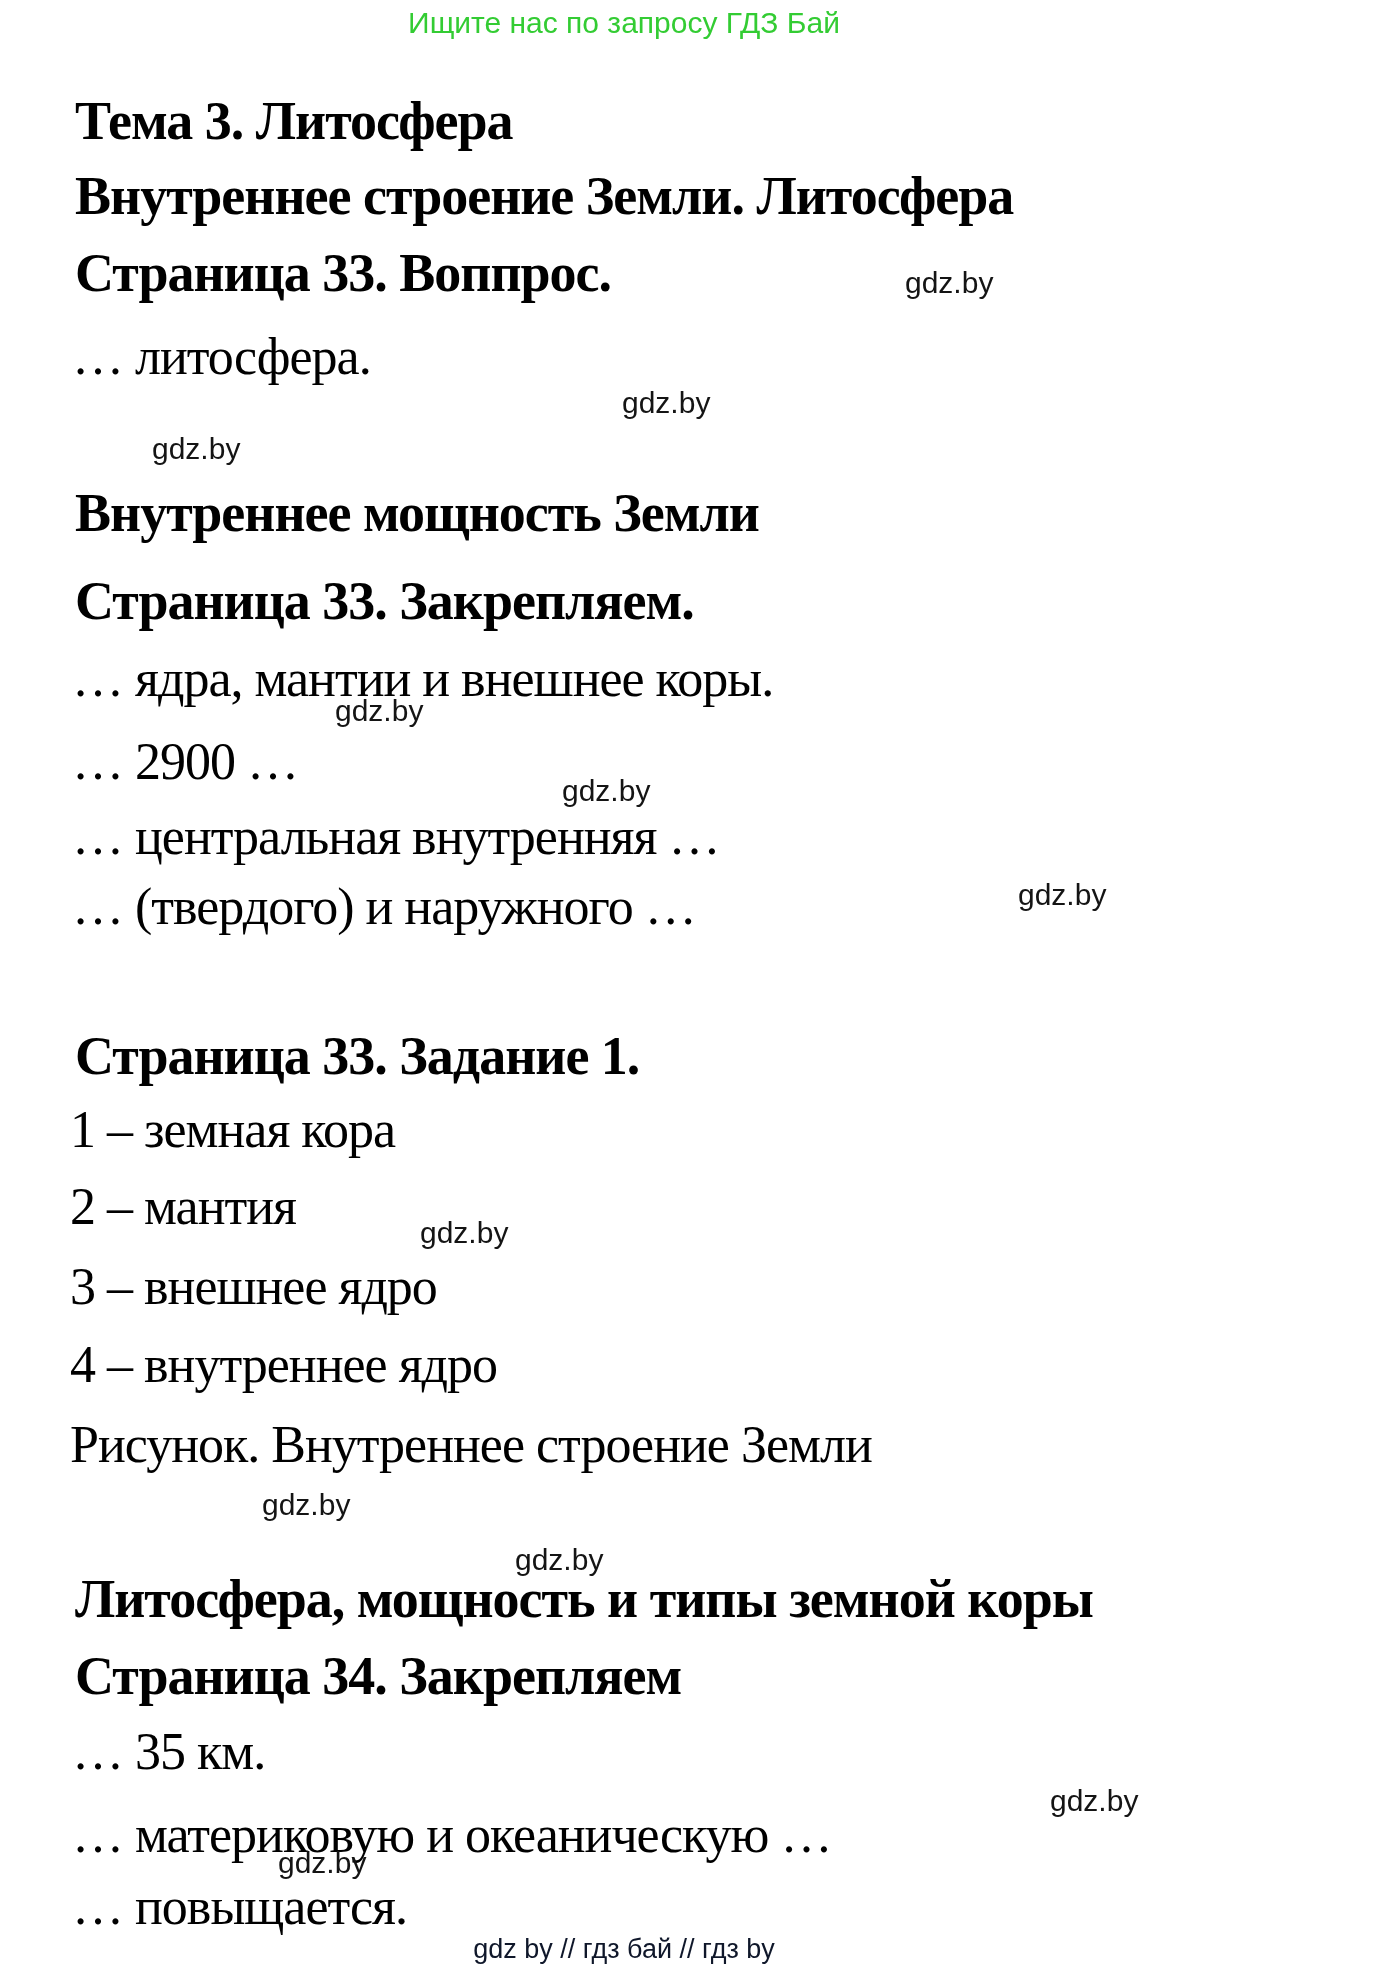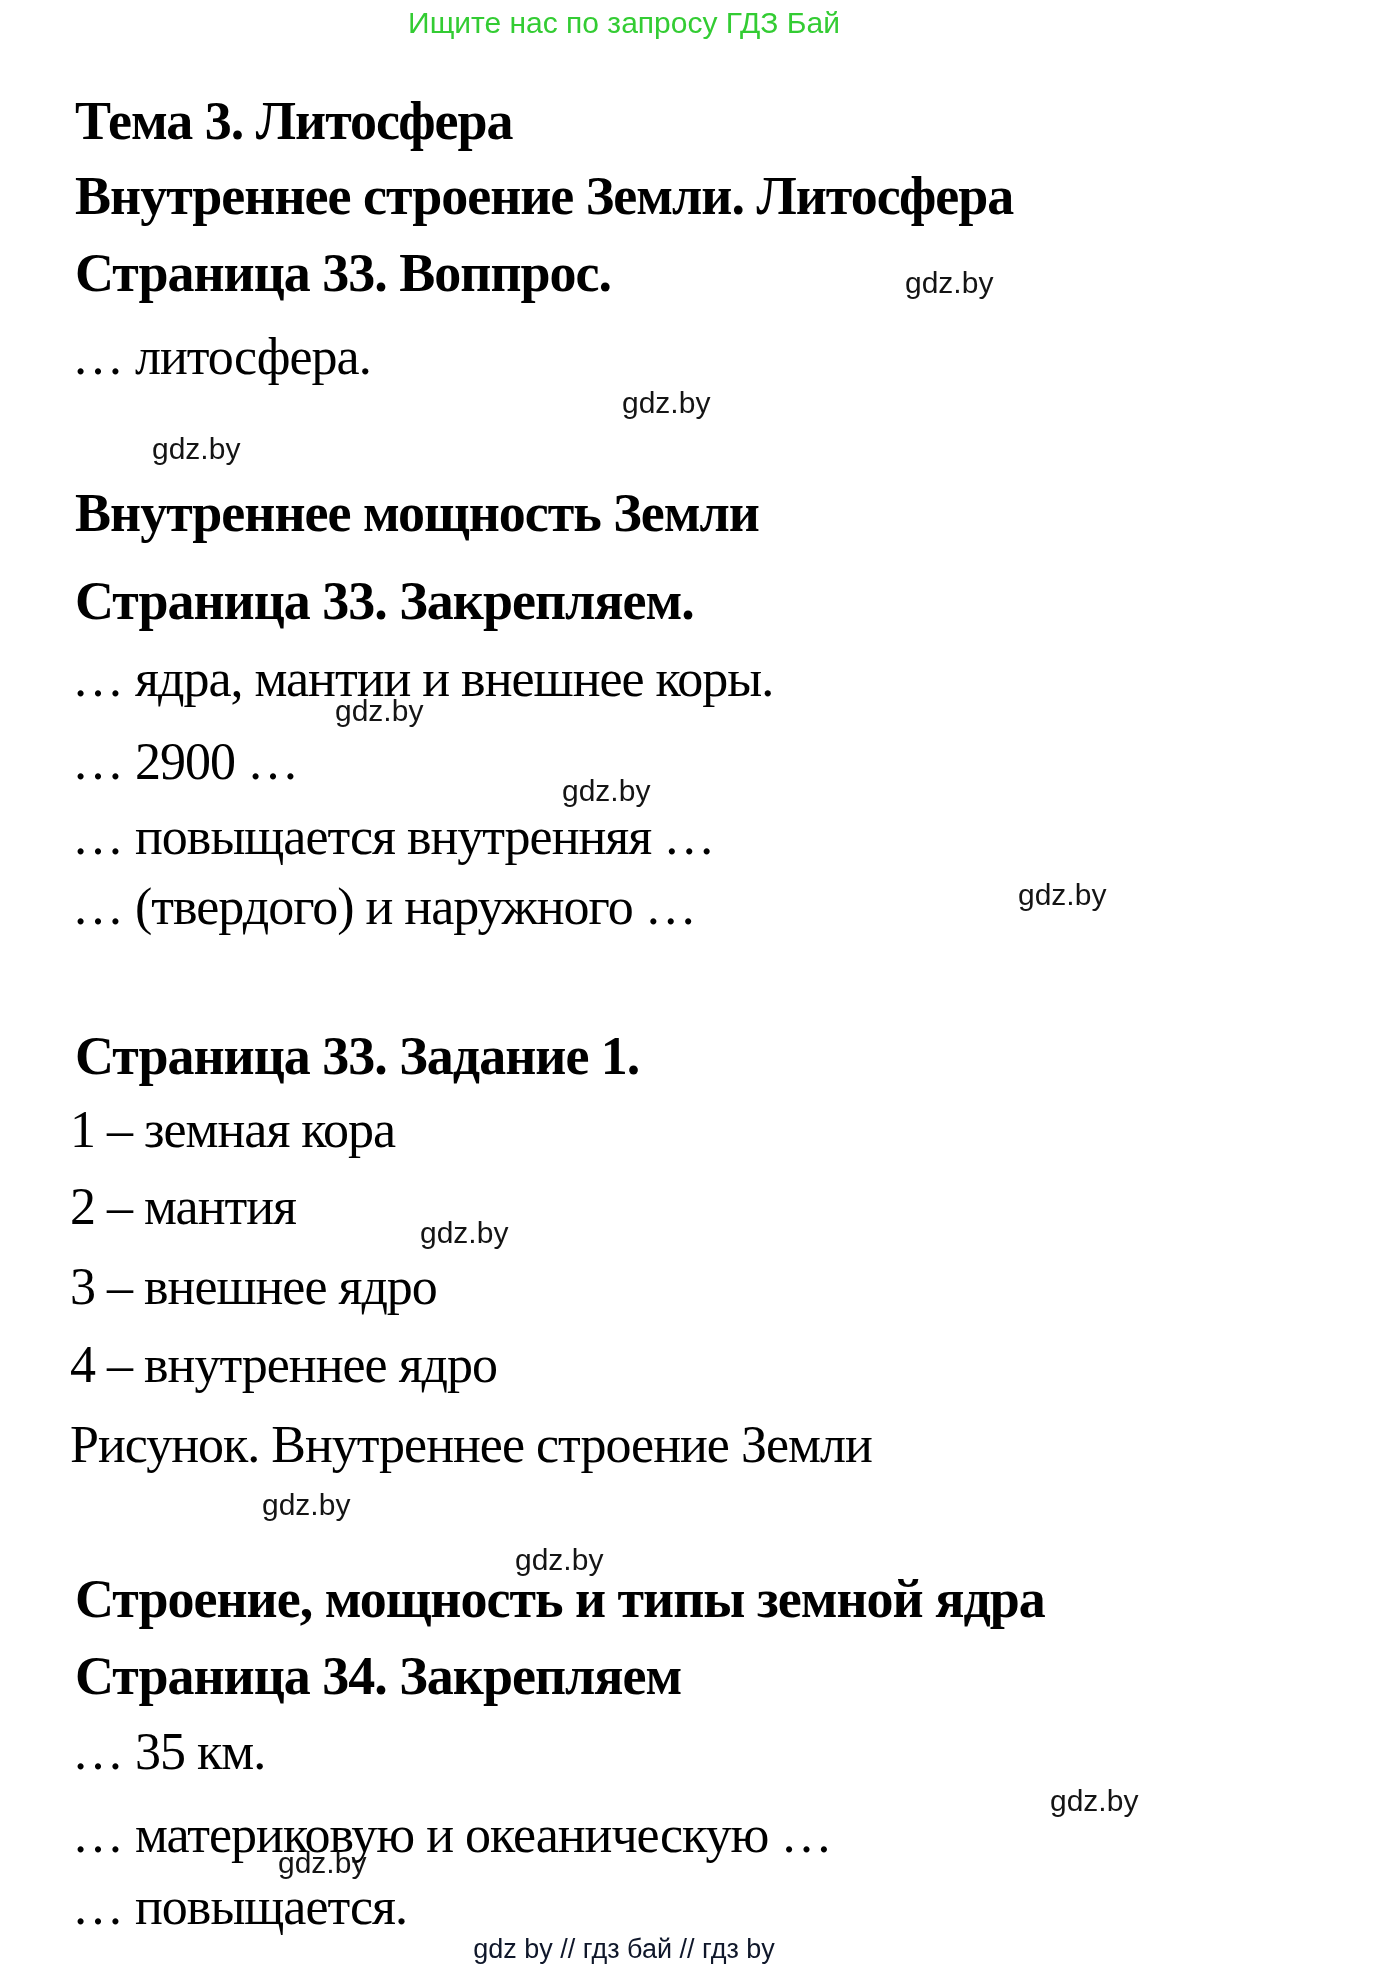--- a/index.html
+++ b/index.html
@@ -58,29 +58,29 @@
   <div class="banner">Ищите нас по запросу ГДЗ Бай</div>
 
   <div class="line heading" style="left:75px; top:92px;">Тема 3. Литосфера</div>
   <div class="line heading" style="left:75px; top:167px;">Внутреннее строение Земли. Литосфера</div>
   <div class="line heading" style="left:75px; top:244px;">Страница 33. Воппрос.</div>
   <div class="line" style="left:72px; top:328px;">… литосфера.</div>
   <div class="line heading" style="left:75px; top:484px;">Внутреннее мощность Земли</div>
   <div class="line heading" style="left:75px; top:572px;">Страница 33. Закрепляем.</div>
   <div class="line" style="left:72px; top:650px;">… ядра, мантии и внешнее коры.</div>
   <div class="line" style="left:72px; top:733px;">… 2900 …</div>
-  <div class="line" style="left:72px; top:808px;">… повыщается внутренняя …</div>
+  <div class="line" style="left:72px; top:808px;">… центральная внутренняя …</div>
   <div class="line" style="left:72px; top:878px;">… (твердого) и наружного …</div>
   <div class="line heading" style="left:75px; top:1027px;">Страница 33. Задание 1.</div>
   <div class="line" style="left:70px; top:1101px;">1 – земная кора</div>
   <div class="line" style="left:70px; top:1178px;">2 – мантия</div>
   <div class="line" style="left:70px; top:1258px;text-align:right;">3 – внешнее ядро</div>
   <div class="line" style="left:70px; top:1336px;">4 – внутреннее ядро</div>
   <div class="line" style="left:70px; top:1416px;">Рисунок. Внутреннее строение Земли</div>
-  <div class="line heading" style="left:75px; top:1570px;">Строение, мощность и типы земной ядра</div>
+  <div class="line heading" style="left:75px; top:1570px;">Литосфера, мощность и типы земной коры</div>
   <div class="line heading" style="left:75px; top:1647px;">Страница 34. Закрепляем</div>
   <div class="line" style="left:72px; top:1723px;">… 35 км.</div>
   <div class="line" style="left:72px; top:1806px;">… материковую и океаническую …</div>
   <div class="line" style="left:72px; top:1878px;text-align:right;">… повыщается.</div>
 
   <span class="wm" style="left:905px;  top:266px;">gdz.by</span>
   <span class="wm" style="left:622px;  top:386px;">gdz.by</span>
   <span class="wm" style="left:152px;  top:432px;">gdz.by</span>
   <span class="wm" style="left:335px;  top:694px;">gdz.by</span>
   <span class="wm" style="left:562px;  top:774px;">gdz.by</span>

